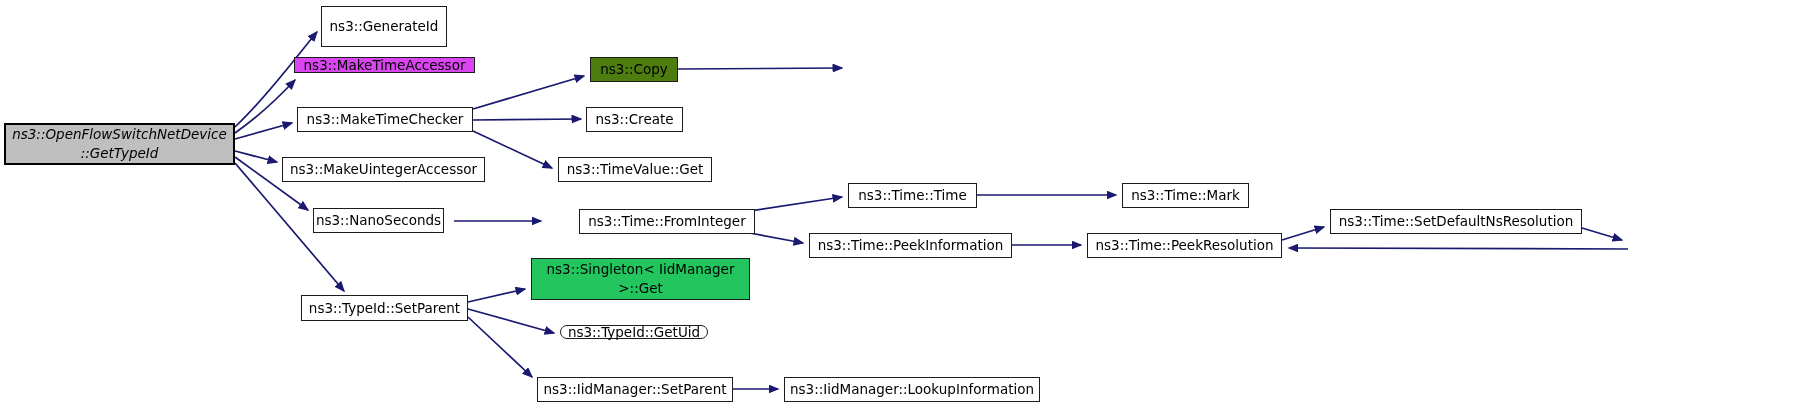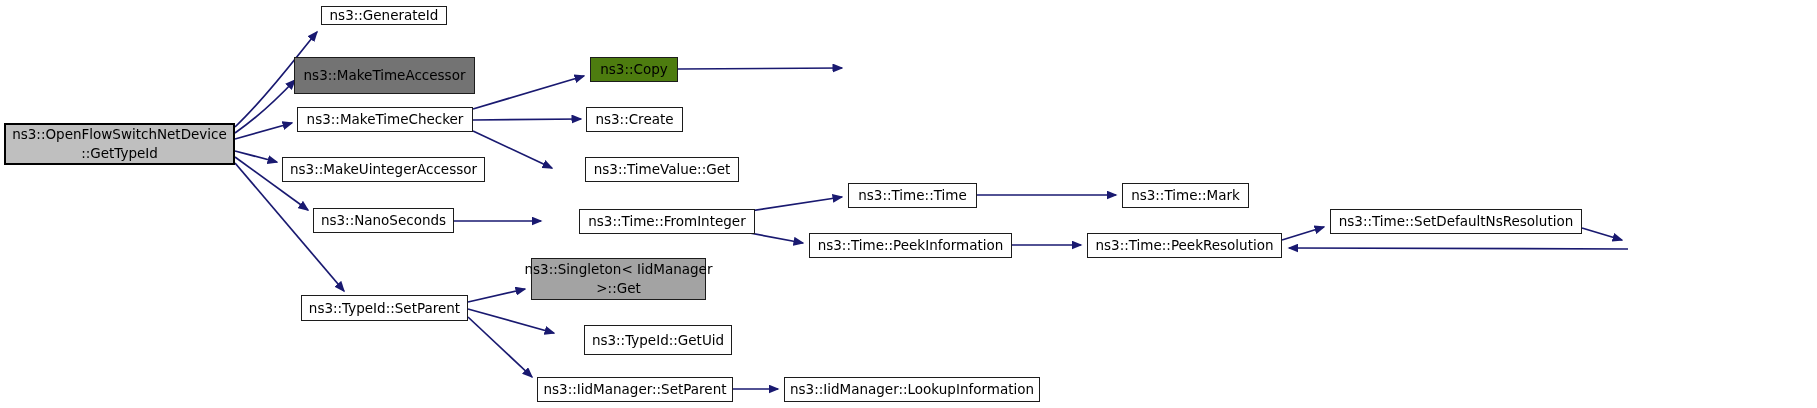--- a/index.html
+++ b/index.html
@@ -39,20 +39,21 @@
     font-size: 13.5px;
     line-height: 19px;
     color: #000000;
     white-space: nowrap;
     cursor: pointer;
   }
   .graph-node.main {
     background: #bfbfbf;
     border: 2.5px solid #000000;
     cursor: default;
+    font-style: italic;
   }
   .graph-node span {
     display: block;
     text-align: center;
   }
   .edge-path {
     fill: none;
     stroke-width: 1.7px;
   }
 </style>
@@ -89,55 +90,55 @@
         <path d="M468,309 L554,333" class="edge-path" stroke="#191970" marker-end="url(#arrowhead)"></path>
         <path d="M468,317 L532,377" class="edge-path" stroke="#191970" marker-end="url(#arrowhead)"></path>
         <path d="M733,389 L778,389" class="edge-path" stroke="#191970" marker-end="url(#arrowhead)"></path>
       </g>
   </svg>
   <div id="node-layer">
       <div class="graph-node main" style="left: 4px; top: 123px; width: 231px; height: 42px; background: rgb(191, 191, 191);">
         <span>ns3::OpenFlowSwitchNetDevice</span>
         <span>::GetTypeId</span>
       </div>
-      <div class="graph-node" style="left: 321px; top: 6px; width: 126px; height: 19px; background: rgb(255, 255, 255); justify-content: center;">
+      <div class="graph-node" style="left: 321px; top: 6px; width: 126px; height: 41px; background: rgb(255, 255, 255); justify-content: center;">
         <span>ns3::GenerateId</span>
       </div>
-      <div class="graph-node" style="left: 294px; top: 57px; width: 181px; height: 37px; background: #737373;">
+      <div class="graph-node" style="left: 294px; top: 57px; width: 181px; height: 16px; background: #d946ef;">
         <span>ns3::MakeTimeAccessor</span>
       </div>
       <div class="graph-node" style="left: 297px; top: 107px; width: 176px; height: 25px; background: rgb(255, 255, 255);">
         <span>ns3::MakeTimeChecker</span>
       </div>
       <div class="graph-node" style="left: 282px; top: 157px; width: 203px; height: 25px; background: rgb(255, 255, 255);">
         <span>ns3::MakeUintegerAccessor</span>
       </div>
-      <div class="graph-node" style="left: 313px; top: 208px; width: 141px; height: 25px; background: rgb(255, 255, 255);">
+      <div class="graph-node" style="left: 313px; top: 208px; width: 131px; height: 25px; background: rgb(255, 255, 255);">
         <span>ns3::NanoSeconds</span>
       </div>
       <div class="graph-node" style="left: 301px; top: 295px; width: 167px; height: 26px; background: rgb(255, 255, 255);">
         <span>ns3::TypeId::SetParent</span>
       </div>
       <div class="graph-node" style="left: 590px; top: 57px; width: 88px; height: 25px; background: #4d7c0f;">
         <span>ns3::Copy</span>
       </div>
       <div class="graph-node" style="left: 586px; top: 107px; width: 97px; height: 25px; background: rgb(255, 255, 255);">
         <span>ns3::Create</span>
       </div>
-      <div class="graph-node" style="left: 558px; top: 157px; width: 154px; height: 25px; background: rgb(255, 255, 255); margin-left: 27px;">
+      <div class="graph-node" style="left: 558px; top: 157px; width: 154px; height: 25px; background: rgb(255, 255, 255);">
         <span>ns3::TimeValue::Get</span>
       </div>
       <div class="graph-node" style="left: 547px; top: 209px; width: 176px; height: 25px; background: rgb(255, 255, 255); margin-left: 32px;">
         <span>ns3::Time::FromInteger</span>
       </div>
-      <div class="graph-node" style="left: 531px; top: 258px; width: 175px; height: 42px; background: #a3a3a3;">
+      <div class="graph-node" style="left: 531px; top: 258px; width: 219px; height: 42px; background: #22c55e;">
         <span>ns3::Singleton&lt; IidManager</span>
         <span>&gt;::Get</span>
       </div>
-      <div class="graph-node" style="left: 584px; top: 325px; width: 148px; height: 30px; background: rgb(255, 255, 255);">
+      <div class="graph-node" style="left: 560px; top: 325px; width: 148px; height: 14px; background: rgb(255, 255, 255); border-radius: 9px;">
         <span>ns3::TypeId::GetUid</span>
       </div>
       <div class="graph-node" style="left: 537px; top: 377px; width: 196px; height: 25px; background: rgb(255, 255, 255); align-items: center;">
         <span>ns3::IidManager::SetParent</span>
       </div>
       <div class="graph-node" style="left: 784px; top: 377px; width: 256px; height: 25px; background: rgb(255, 255, 255);">
         <span>ns3::IidManager::LookupInformation</span>
       </div>
       <div class="graph-node" style="left: 848px; top: 183px; width: 129px; height: 25px; background: rgb(255, 255, 255);">
         <span>ns3::Time::Time</span>

